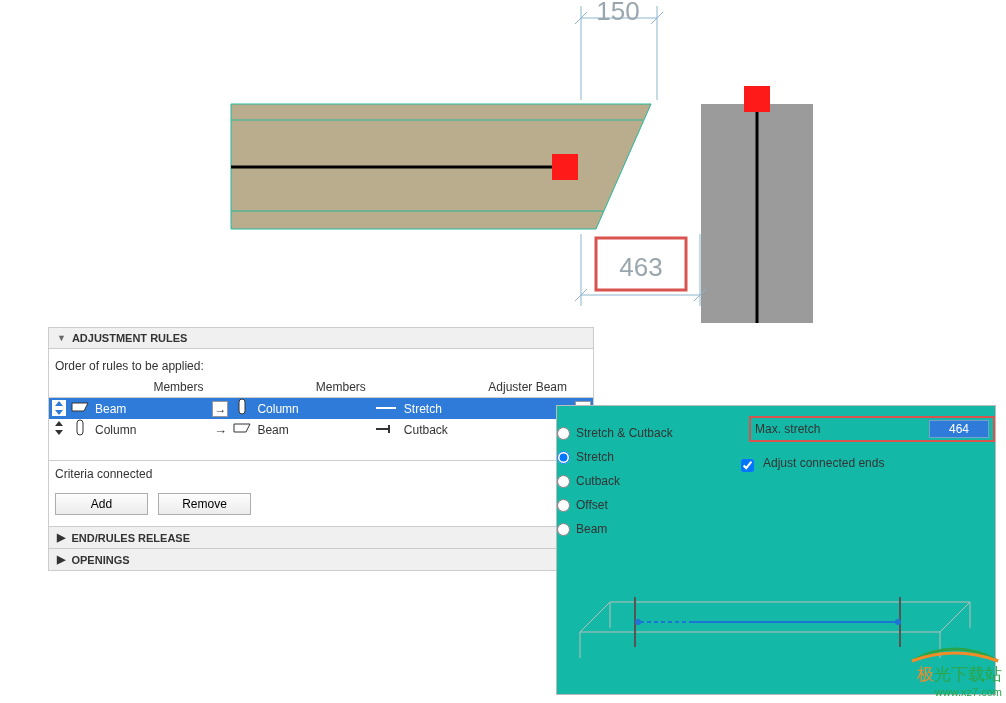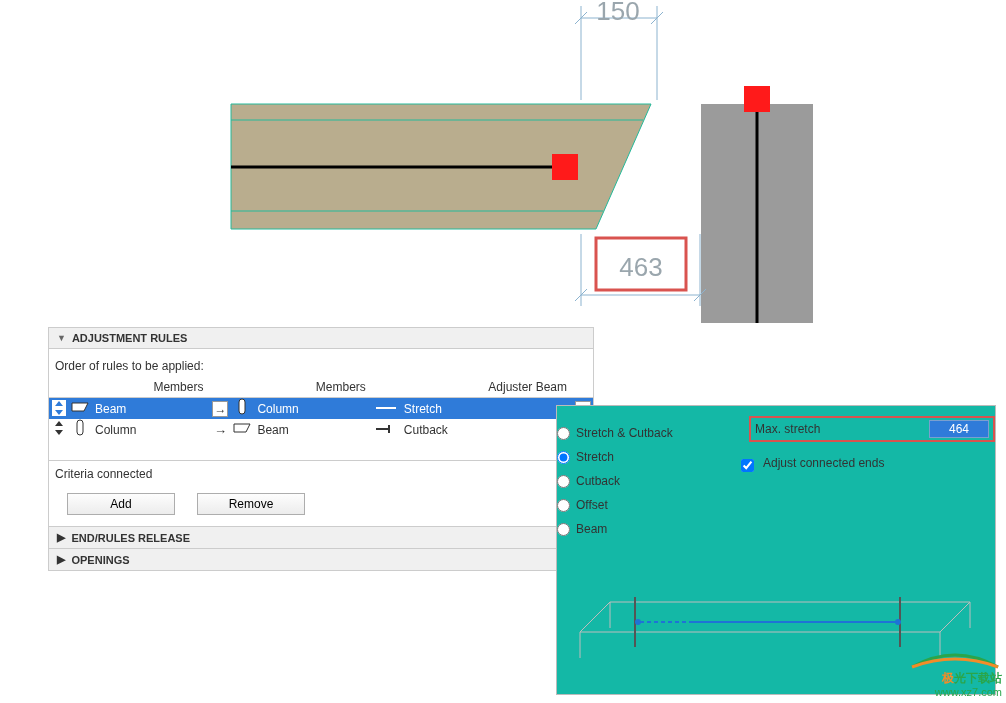--- a/index.html
+++ b/index.html
@@ -83,27 +83,26 @@
   .criteria {
     padding: 6px;
     border-top: 1px solid #ccc;
   }
   .btnrow {
     padding: 6px;
     display: flex;
     gap: 10px;
   }
   button.std {
-    width: 108px;
+    width: 93px;
     height: 22px;
     background: linear-gradient(#fdfdfd,#ececec);
     border: 1px solid #adadad;
     font-size: 12px;
     cursor: pointer;
-    margin-left: 12px;
   }
 
   
   .updn {
     width: 14px; height: 16px;
     display: inline-block;
     position: relative;
   }
   .updn::before, .updn::after {
     content: "";
@@ -191,22 +190,22 @@
   
   .watermark {
     position: absolute;
     right: 4px; bottom: 4px;
     text-align: right;
     font-size: 11px;
     line-height: 1.2;
     pointer-events: none;
   }
   .watermark .big {
-    font-size: 12px;
-    font-weight: bold;
+    font-size: 17px;
+    font-weight: normal;
     color: #2aa54a;
   }
   .watermark .big .orange { color: #f28c28; }
   .watermark .url { color: #2aa54a; }
   .swoosh {
     width: 94px; height: 22px;
     display: block;
   }
 
   

